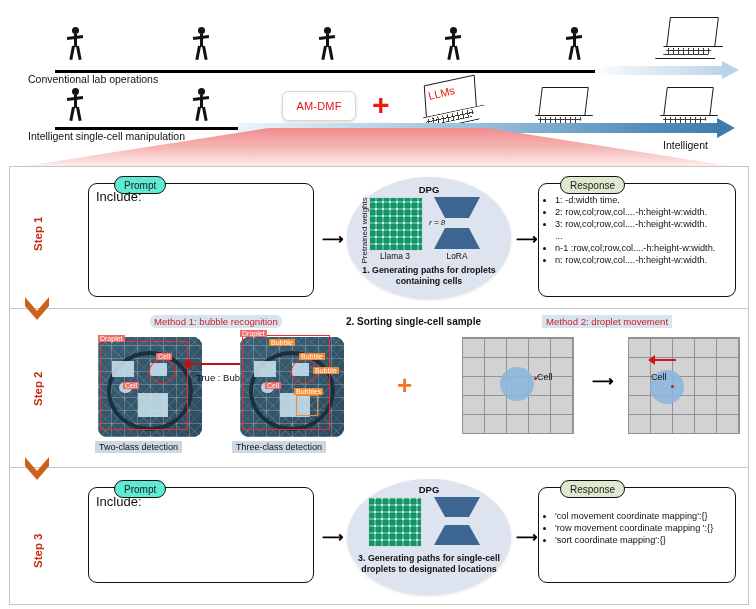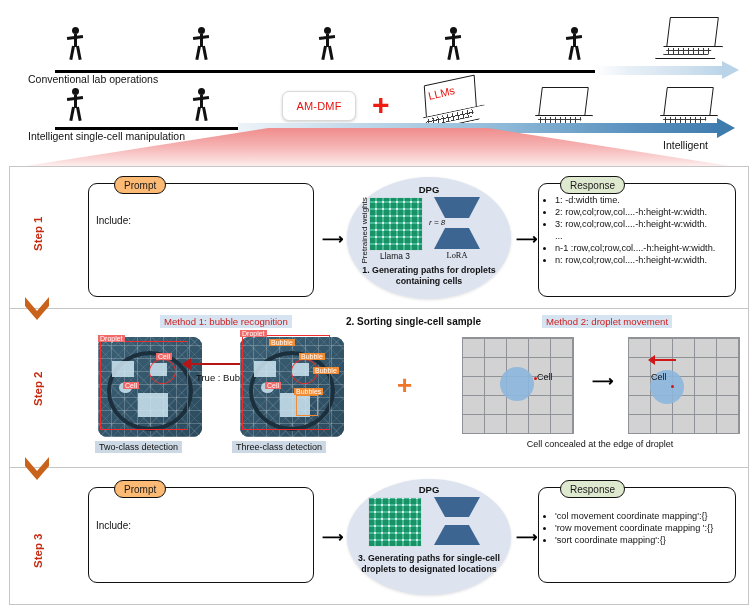--- a/index.html
+++ b/index.html
@@ -52,26 +52,26 @@
   .rowline{position:absolute;left:0;width:738px;height:1px;background:#c6c6c6;}
 
   .step-label{position:absolute;color:#c62b10;font-size:11.5px;font-weight:bold;
      transform:rotate(-90deg);transform-origin:center center;white-space:nowrap;}
   .chev{position:absolute;width:26px;height:26px;}
 
   
   .rbox{position:absolute;border:1.6px solid #111;border-radius:9px;background:#fff;}
   .tagpill{position:absolute;border:1.6px solid #111;border-radius:11px;height:16px;
      display:flex;align-items:center;justify-content:center;font-size:10px;padding:0 9px;}
-  .tag-blue{background:#fdba74;}
+  .tag-blue{background:#5eead4;}
   .tag-green{background:#dfe9cf;}
   .boxtext{position:absolute;font-size:9.2px;line-height:11.6px;color:#111;}
   .boxtext ul{margin:2px 0 0 0;padding-left:11px;}
   .boxtext li{margin:0 0 0.5px 0;}
-  .inc{font-size:10px;margin-top:24px;}
+  .inc{font-size:13px;}
 
   
   .dpg{position:absolute;border-radius:50%;background:#dde3ef;
        box-shadow:0 1px 3px rgba(0,0,0,.12);}
   .dpg-title{position:absolute;font-size:9.5px;font-weight:bold;color:#111;width:100%;text-align:center;}
   .grid-green{position:absolute;background:#fff;
      background-image:
        repeating-linear-gradient(90deg,#4fc1a0 0 5px,#eef6f3 5px 7px),
        repeating-linear-gradient(0deg,#4fc1a0 0 5px,#eef6f3 5px 7px);
      background-blend-mode:multiply;border:1px solid #d7dde6;}
@@ -245,21 +245,21 @@
   <div class="blackarrow" style="left:312px;top:64px;">⟶</div>
 
   <div class="dpg" style="left:337px;top:10px;width:164px;height:122px;"></div>
   <div class="dpg-title" style="left:337px;top:17px;width:164px;">DPG</div>
   <div class="pretrained" style="left:324px;top:62px;width:60px;">Pretrained weights</div>
   <div class="grid-green" style="left:359px;top:30px;width:52px;height:52px;"></div>
   <div class="cap" style="left:355px;top:84px;width:60px;">Llama 3</div>
   <div class="lora-top" style="left:424px;top:30px;width:46px;height:21px;"></div>
   <div class="lora-bot" style="left:424px;top:61px;width:46px;height:21px;"></div>
   <div class="r8" style="left:419px;top:51px;">r = 8</div>
-  <div class="cap" style="left:417px;top:84px;width:60px;font-family:Liberation Serif, serif;">LoRA</div>
+  <div class="cap" style="left:417px;top:84px;width:60px;">LoRA</div>
   <div class="capb" style="left:343px;top:98px;width:152px;">1. Generating paths for droplets containing cells</div>
 
   <div class="blackarrow" style="left:506px;top:64px;">⟶</div>
 
   <div class="rbox" style="left:528px;top:16px;width:196px;height:112px;"></div>
   <div class="tagpill tag-green" style="left:550px;top:9px;">Response</div>
   <div class="boxtext" style="left:534px;top:28px;width:186px;">
     <ul style="margin-top:0;">
       <li>1: -d:width time.</li>
       <li>2: row,col;row,col....-h:height-w:width.</li>
@@ -269,21 +269,21 @@
       <li>n: row,col;row,col....-h:height-w:width.</li>
     </ul>
   </div>
 
   <svg class="chev" style="left:14px;top:128px;" viewBox="0 0 26 26">
     <polygon points="1,2 13,16 25,2 25,11 13,25 1,11" fill="#c9621a"></polygon>
   </svg>
 
   <div class="step-label" style="left:5px;top:210px;width:46px;">Step 2</div>
 
-  <div class="m-label" style="left:150px;top:148px;">Method 1: bubble recognition</div>
+  <div class="m-label" style="left:140px;top:148px;border-radius:6px;">Method 1: bubble recognition</div>
   <div class="s2title" style="left:336px;top:149px;">2. Sorting  single-cell sample</div>
   <div class="m-label" style="left:532px;top:148px;">Method 2: droplet movement</div>
 
   <div class="chipimg" style="left:88px;top:170px;width:104px;height:100px;">
     <div class="chip-inner"></div>
     <div class="droplet-ring" style="left:9px;top:14px;width:78px;height:72px;"></div>
     <div class="pad" style="left:14px;top:24px;width:22px;height:16px;"></div>
     <div class="pad" style="left:52px;top:26px;width:17px;height:13px;"></div>
     <div class="pad" style="left:40px;top:56px;width:30px;height:24px;"></div>
     <div class="pad" style="left:21px;top:45px;width:13px;height:11px;border-radius:50%;"></div>
@@ -330,21 +330,20 @@
 
   <div class="blackarrow" style="left:582px;top:206px;">⟶</div>
 
   <div class="gridbox" style="left:618px;top:170px;width:110px;height:95px;"></div>
   <div class="cellblob" style="left:640px;top:203px;width:34px;height:34px;"></div>
   <div class="redarrow-s" style="left:644px;top:192px;width:22px;"></div>
   <div class="arrowhead" style="left:638px;top:188px;border-width:5px 7px 5px 0;
        border-color:transparent #d01616 transparent transparent;"></div>
   <div class="celltxt" style="left:641px;top:205px;">Cell</div>
   <div class="celldot" style="left:661px;top:218px;"></div>
-  <div class="capline" style="left:452px;top:272px;width:276px;">Cell concealed at the edge of droplet</div>
 
   <svg class="chev" style="left:14px;top:288px;" viewBox="0 0 26 26">
     <polygon points="1,2 13,16 25,2 25,11 13,25 1,11" fill="#c9621a"></polygon>
   </svg>
 
   <div class="step-label" style="left:5px;top:372px;width:46px;">Step 3</div>
 
   <div class="rbox" style="left:78px;top:320px;width:224px;height:94px;"></div>
   <div class="tagpill tag-blue" style="left:104px;top:313px;">Prompt</div>
   <div class="boxtext" style="left:86px;top:329px;width:208px;">

